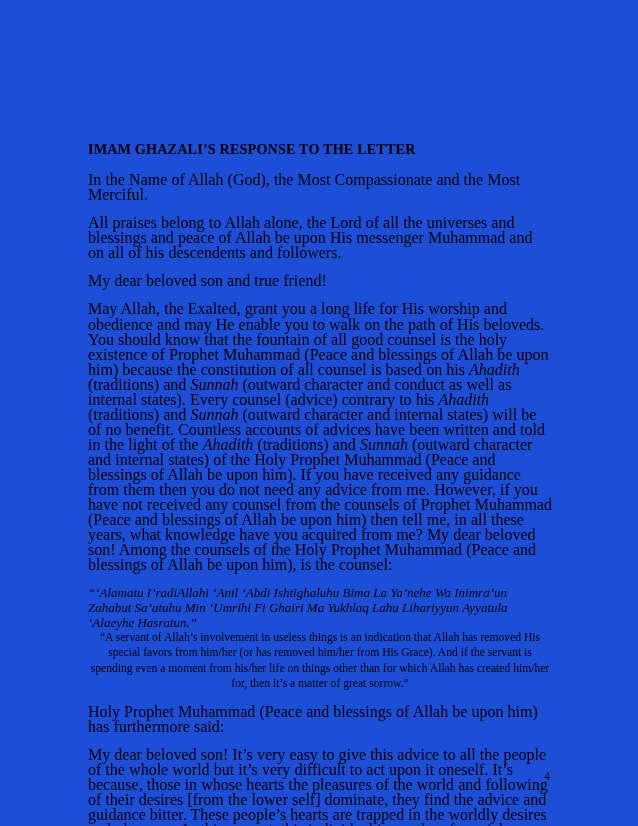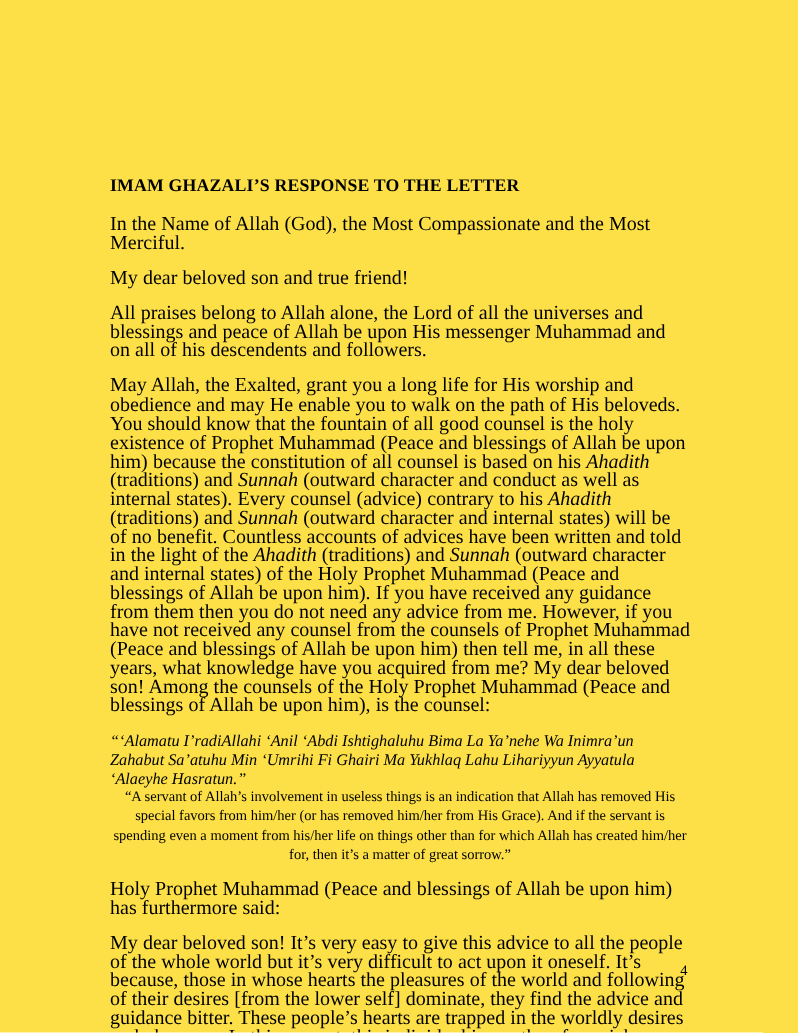--- a/index.html
+++ b/index.html
@@ -15,21 +15,21 @@
     font-family: "Liberation Serif", "DejaVu Serif", serif;
     color: #000000;
     overflow: hidden;
   }
   .page {
     position: absolute;
     left: 0;
     top: 0;
     width: 638px;
     height: 826px;
-    background: #fde047;
+    background: #1d4ed8;
   }
   .content {
     position: absolute;
     left: 88px;
     top: 140px;
     width: 464px;
   }
   .doc-title {
     font-size: 14.2px;
     font-weight: bold;
@@ -88,23 +88,23 @@
 <body>
 
 <div class="page">
 
   <div class="content">
 
     <h1 class="doc-title">IMAM GHAZALI’S RESPONSE TO THE LETTER</h1>
 
     <p class="para">In the Name of Allah (God), the Most Compassionate and the Most Merciful.</p>
 
+    <p class="para">All praises belong to Allah alone, the Lord of all the universes and blessings and peace of Allah be upon His messenger Muhammad and on all of his descendents and followers.</p>
+
     <p class="para">My dear beloved son and true friend!</p>
-
-    <p class="para">All praises belong to Allah alone, the Lord of all the universes and blessings and peace of Allah be upon His messenger Muhammad and on all of his descendents and followers.</p>
 
     <p class="para"><span>May Allah, the Exalted, grant you a long life for His worship and obedience and may He enable you to walk on the path of His beloveds.  You should know that the fountain of all good counsel is the holy existence of Prophet Muhammad (Peace and blessings of Allah be upon him) because the constitution of all counsel is based on his </span><span class="it">Ahadith</span><span> (traditions) and </span><span class="it">Sunnah</span><span> (outward character and conduct as well as internal states).  Every counsel (advice) contrary to his </span><span class="it">Ahadith</span><span> (traditions) and </span><span class="it">Sunnah</span><span> (outward character and internal states) will be of no benefit.  Countless accounts of advices have been written and told in the light of the </span><span class="it">Ahadith</span><span> (traditions) and </span><span class="it">Sunnah</span><span> (outward character and internal states) of the Holy Prophet Muhammad (Peace and blessings of Allah be upon him).  If you have received any guidance from them then you do not need any advice from me.  However, if you have not received any counsel from the counsels of Prophet Muhammad (Peace and blessings of Allah be upon him) then tell me, in all these years, what knowledge have you acquired from me?  My dear beloved son! Among the counsels of the Holy Prophet Muhammad (Peace and blessings of Allah be upon him), is the counsel:</span></p>
 
     <div class="quote-block">
       <p class="quote-translit">“‘Alamatu I’radiAllahi ‘Anil ‘Abdi Ishtighaluhu Bima La Ya’nehe Wa Inimra’un Zahabut Sa’atuhu Min ‘Umrihi Fi Ghairi Ma Yukhlaq Lahu Lihariyyun Ayyatula ‘Alaeyhe Hasratun.”</p>
       <p class="quote-body">“A servant of Allah’s involvement in useless things is an indication that Allah has removed His special favors from him/her (or has removed him/her from His Grace).  And if the servant is spending even a moment from his/her life on things other than for which Allah has created him/her for, then it’s a matter of great sorrow.”</p>
     </div>
 
     <p class="para">Holy Prophet Muhammad (Peace and blessings of Allah be upon him) has furthermore said:</p>
 

